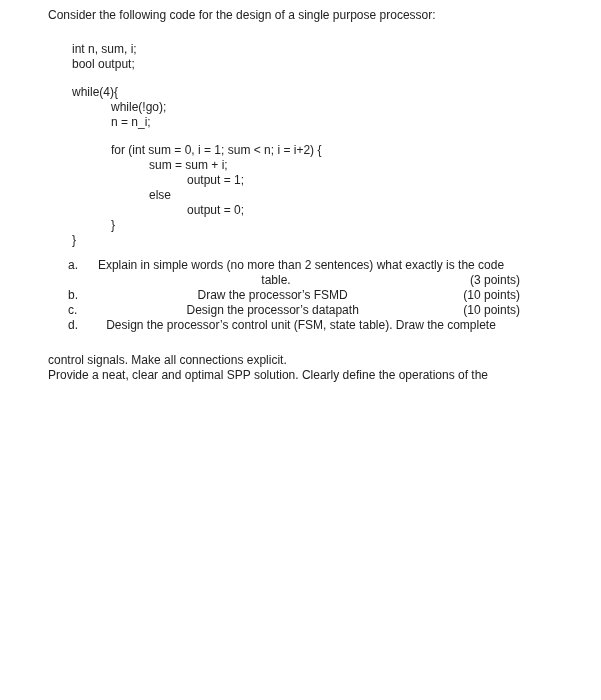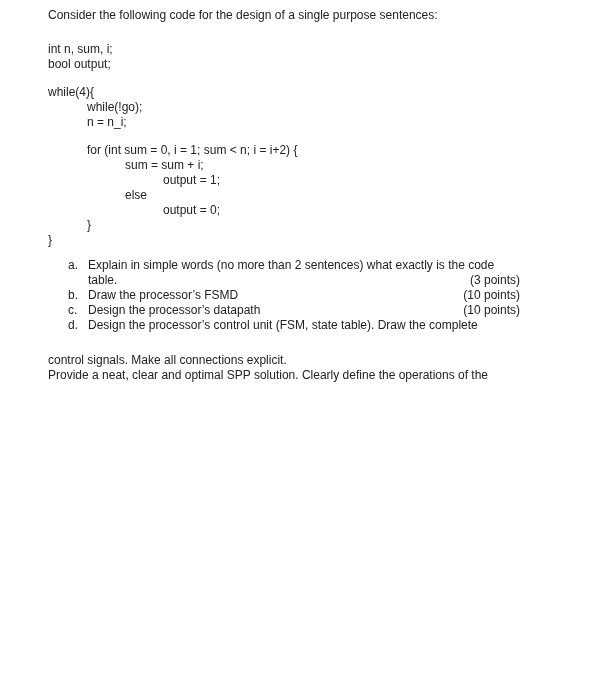--- a/index.html
+++ b/index.html
@@ -19,44 +19,44 @@
     line-height: 15px;
     color: #222222;
     overflow: hidden;
   }
   .line { white-space: nowrap; }
 
   
   .intro { white-space: nowrap; }
 
   
-  .code { margin-top: 19px; }
+  .code { margin-top: 19px; margin-left: 24px; }
   .cl { white-space: pre; }
   .i0 { padding-left: 0; }
   .i1 { padding-left: 39px; }
   .i2 { padding-left: 77px; }
   .i3 { padding-left: 115px; }
   .spacer { height: 13px; }
 
   
   .questions { margin-top: 10px; margin-left: 20px; }
   .qrow { display: flex; }
   .qmark { flex: none; width: 20px; }
-  .qtext { flex: 1 1 auto; white-space: nowrap; overflow: hidden; }
+  .qtext { flex: 1 1 auto; white-space: nowrap; overflow: hidden; text-align: center; }
   .qpts  { flex: none; text-align: center; padding-left: 6px; }
 
   
   .closing { margin-top: 20px; }
 </style>
 </head>
 <body>
 
 <div class="page">
 
-  <div class="intro">Consider the following code for the design of a single purpose sentences:</div>
+  <div class="intro">Consider the following code for the design of a single purpose processor:</div>
 
   <div class="code">
     <div class="cl i0">int n, sum, i;</div>
     <div class="cl i0">bool output;</div>
     <div class="spacer"></div>
     <div class="cl i0">while(4){</div>
     <div class="cl i1">while(!go);</div>
     <div class="cl i1">n = n_i;</div>
     <div class="spacer"></div>
     <div class="cl i1">for (int sum = 0, i = 1; sum &lt; n; i = i+2) {</div>

